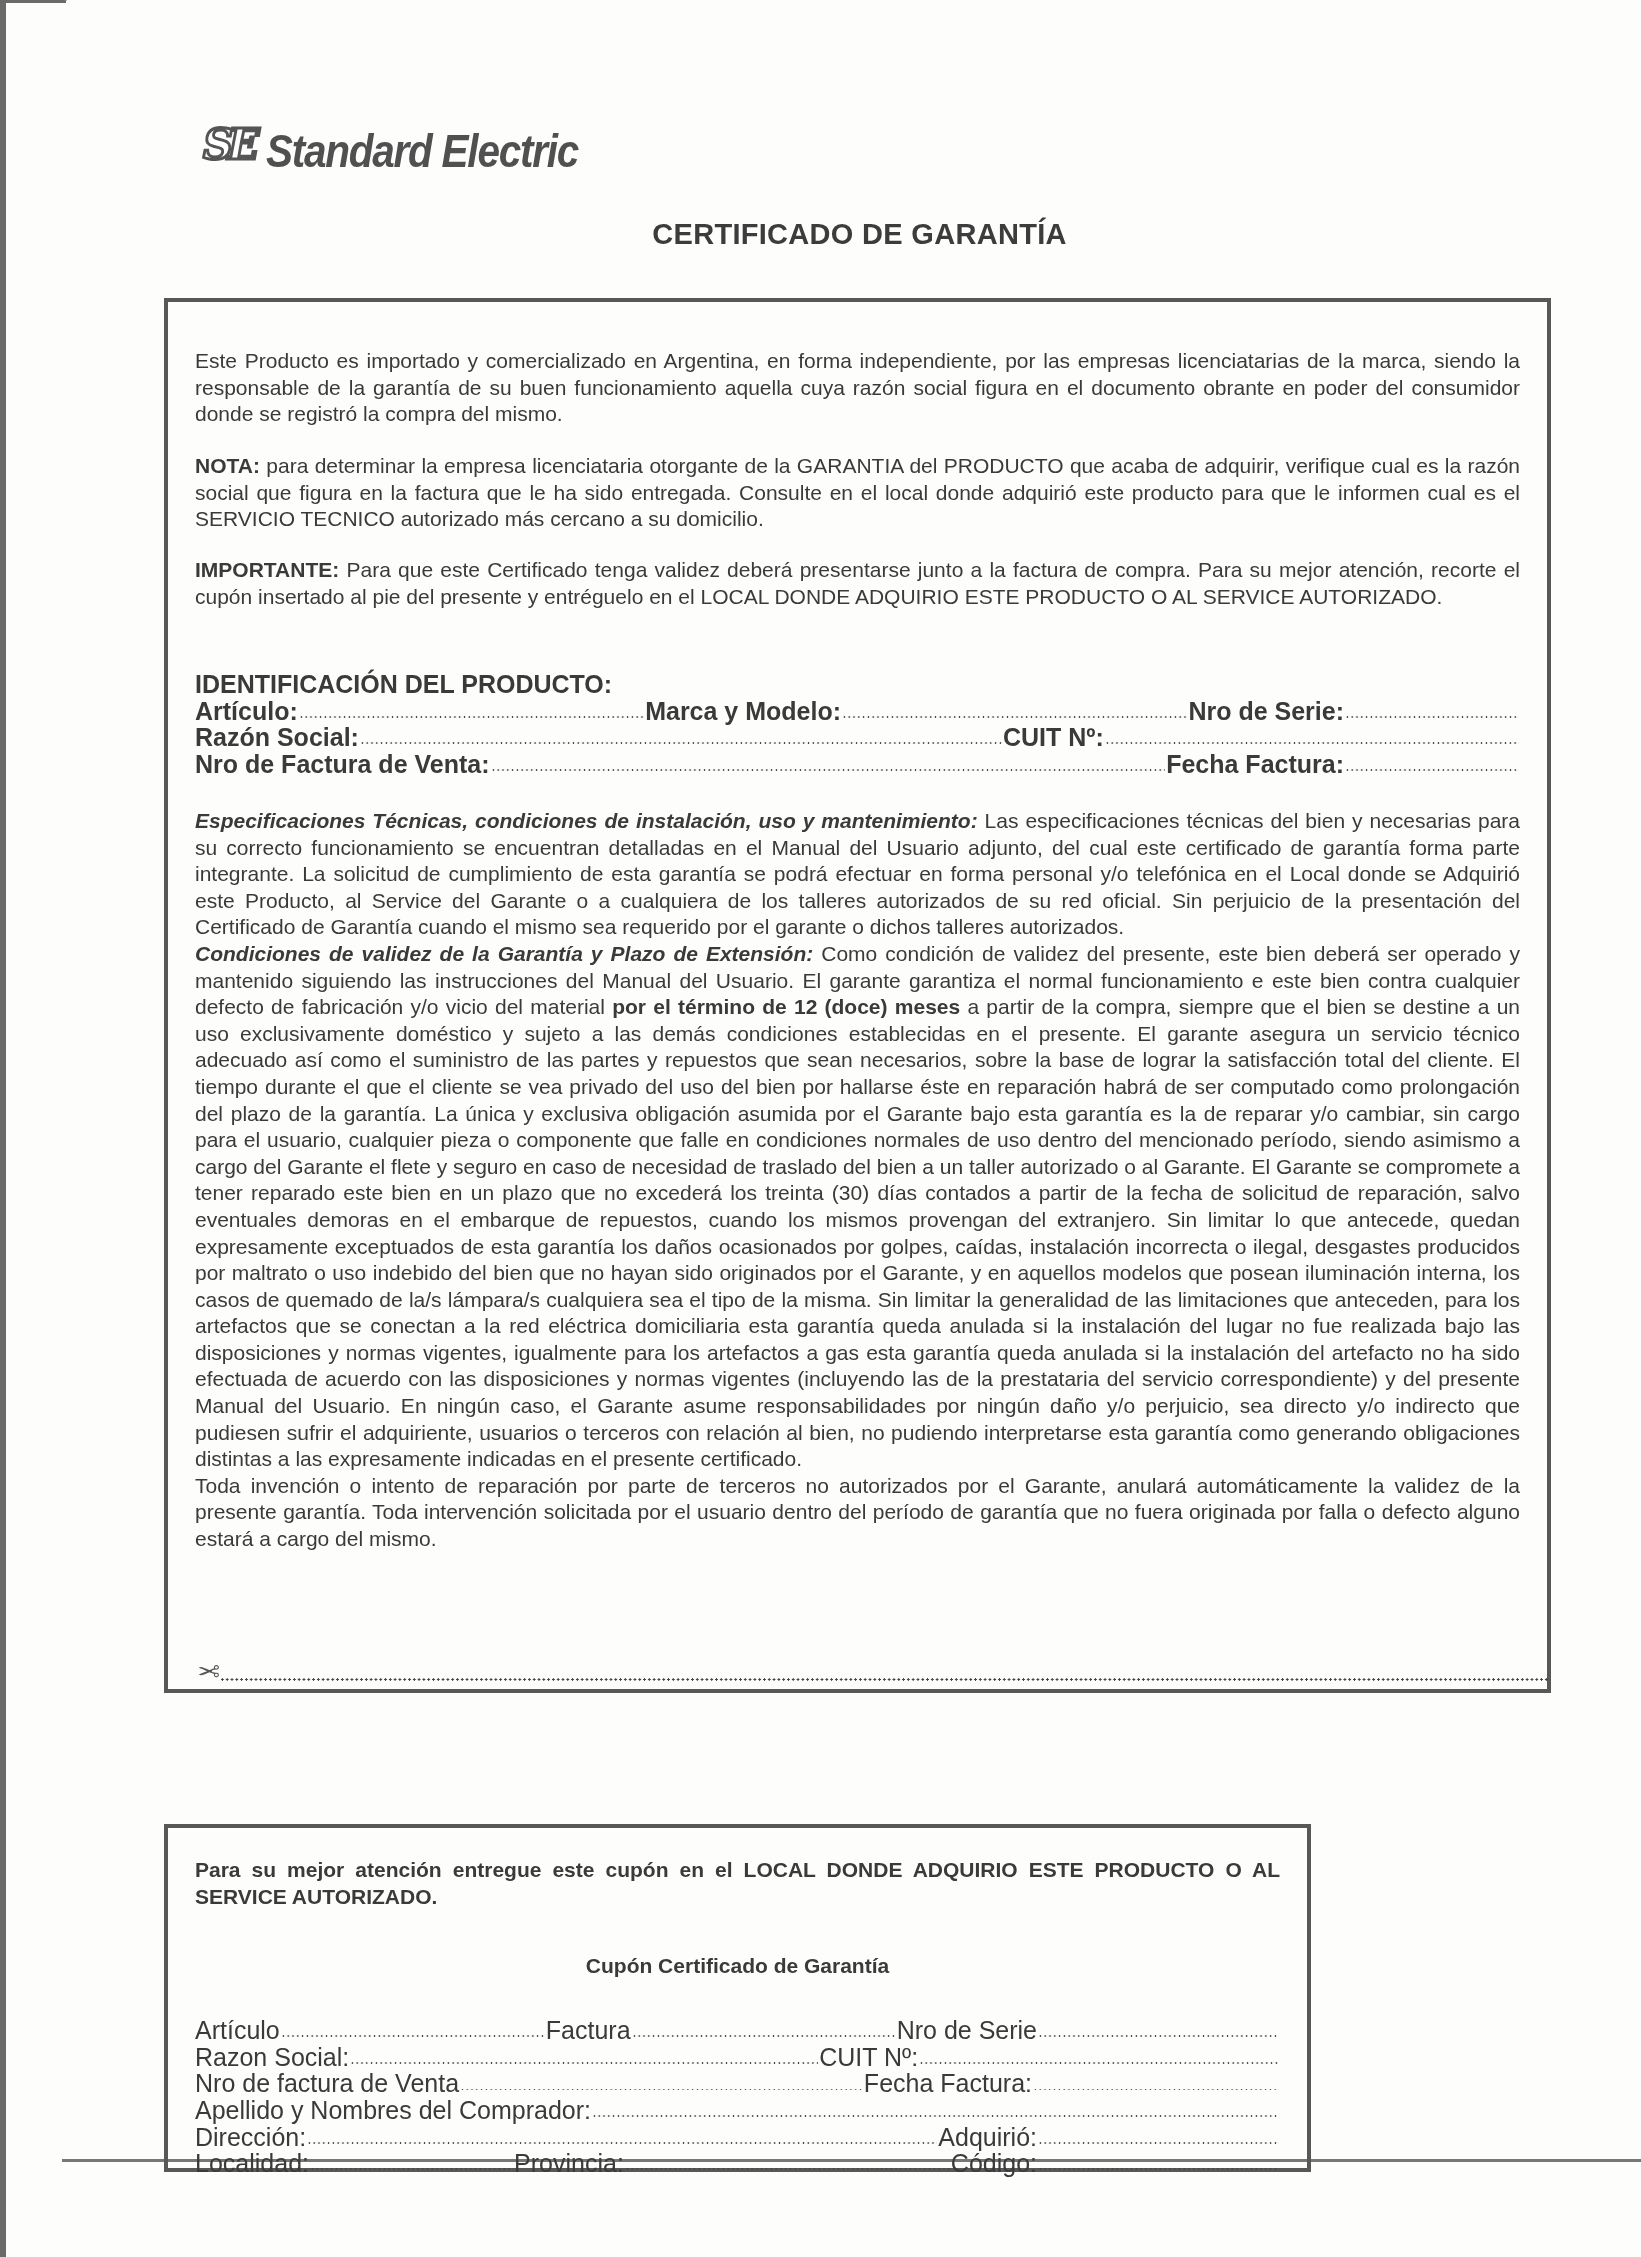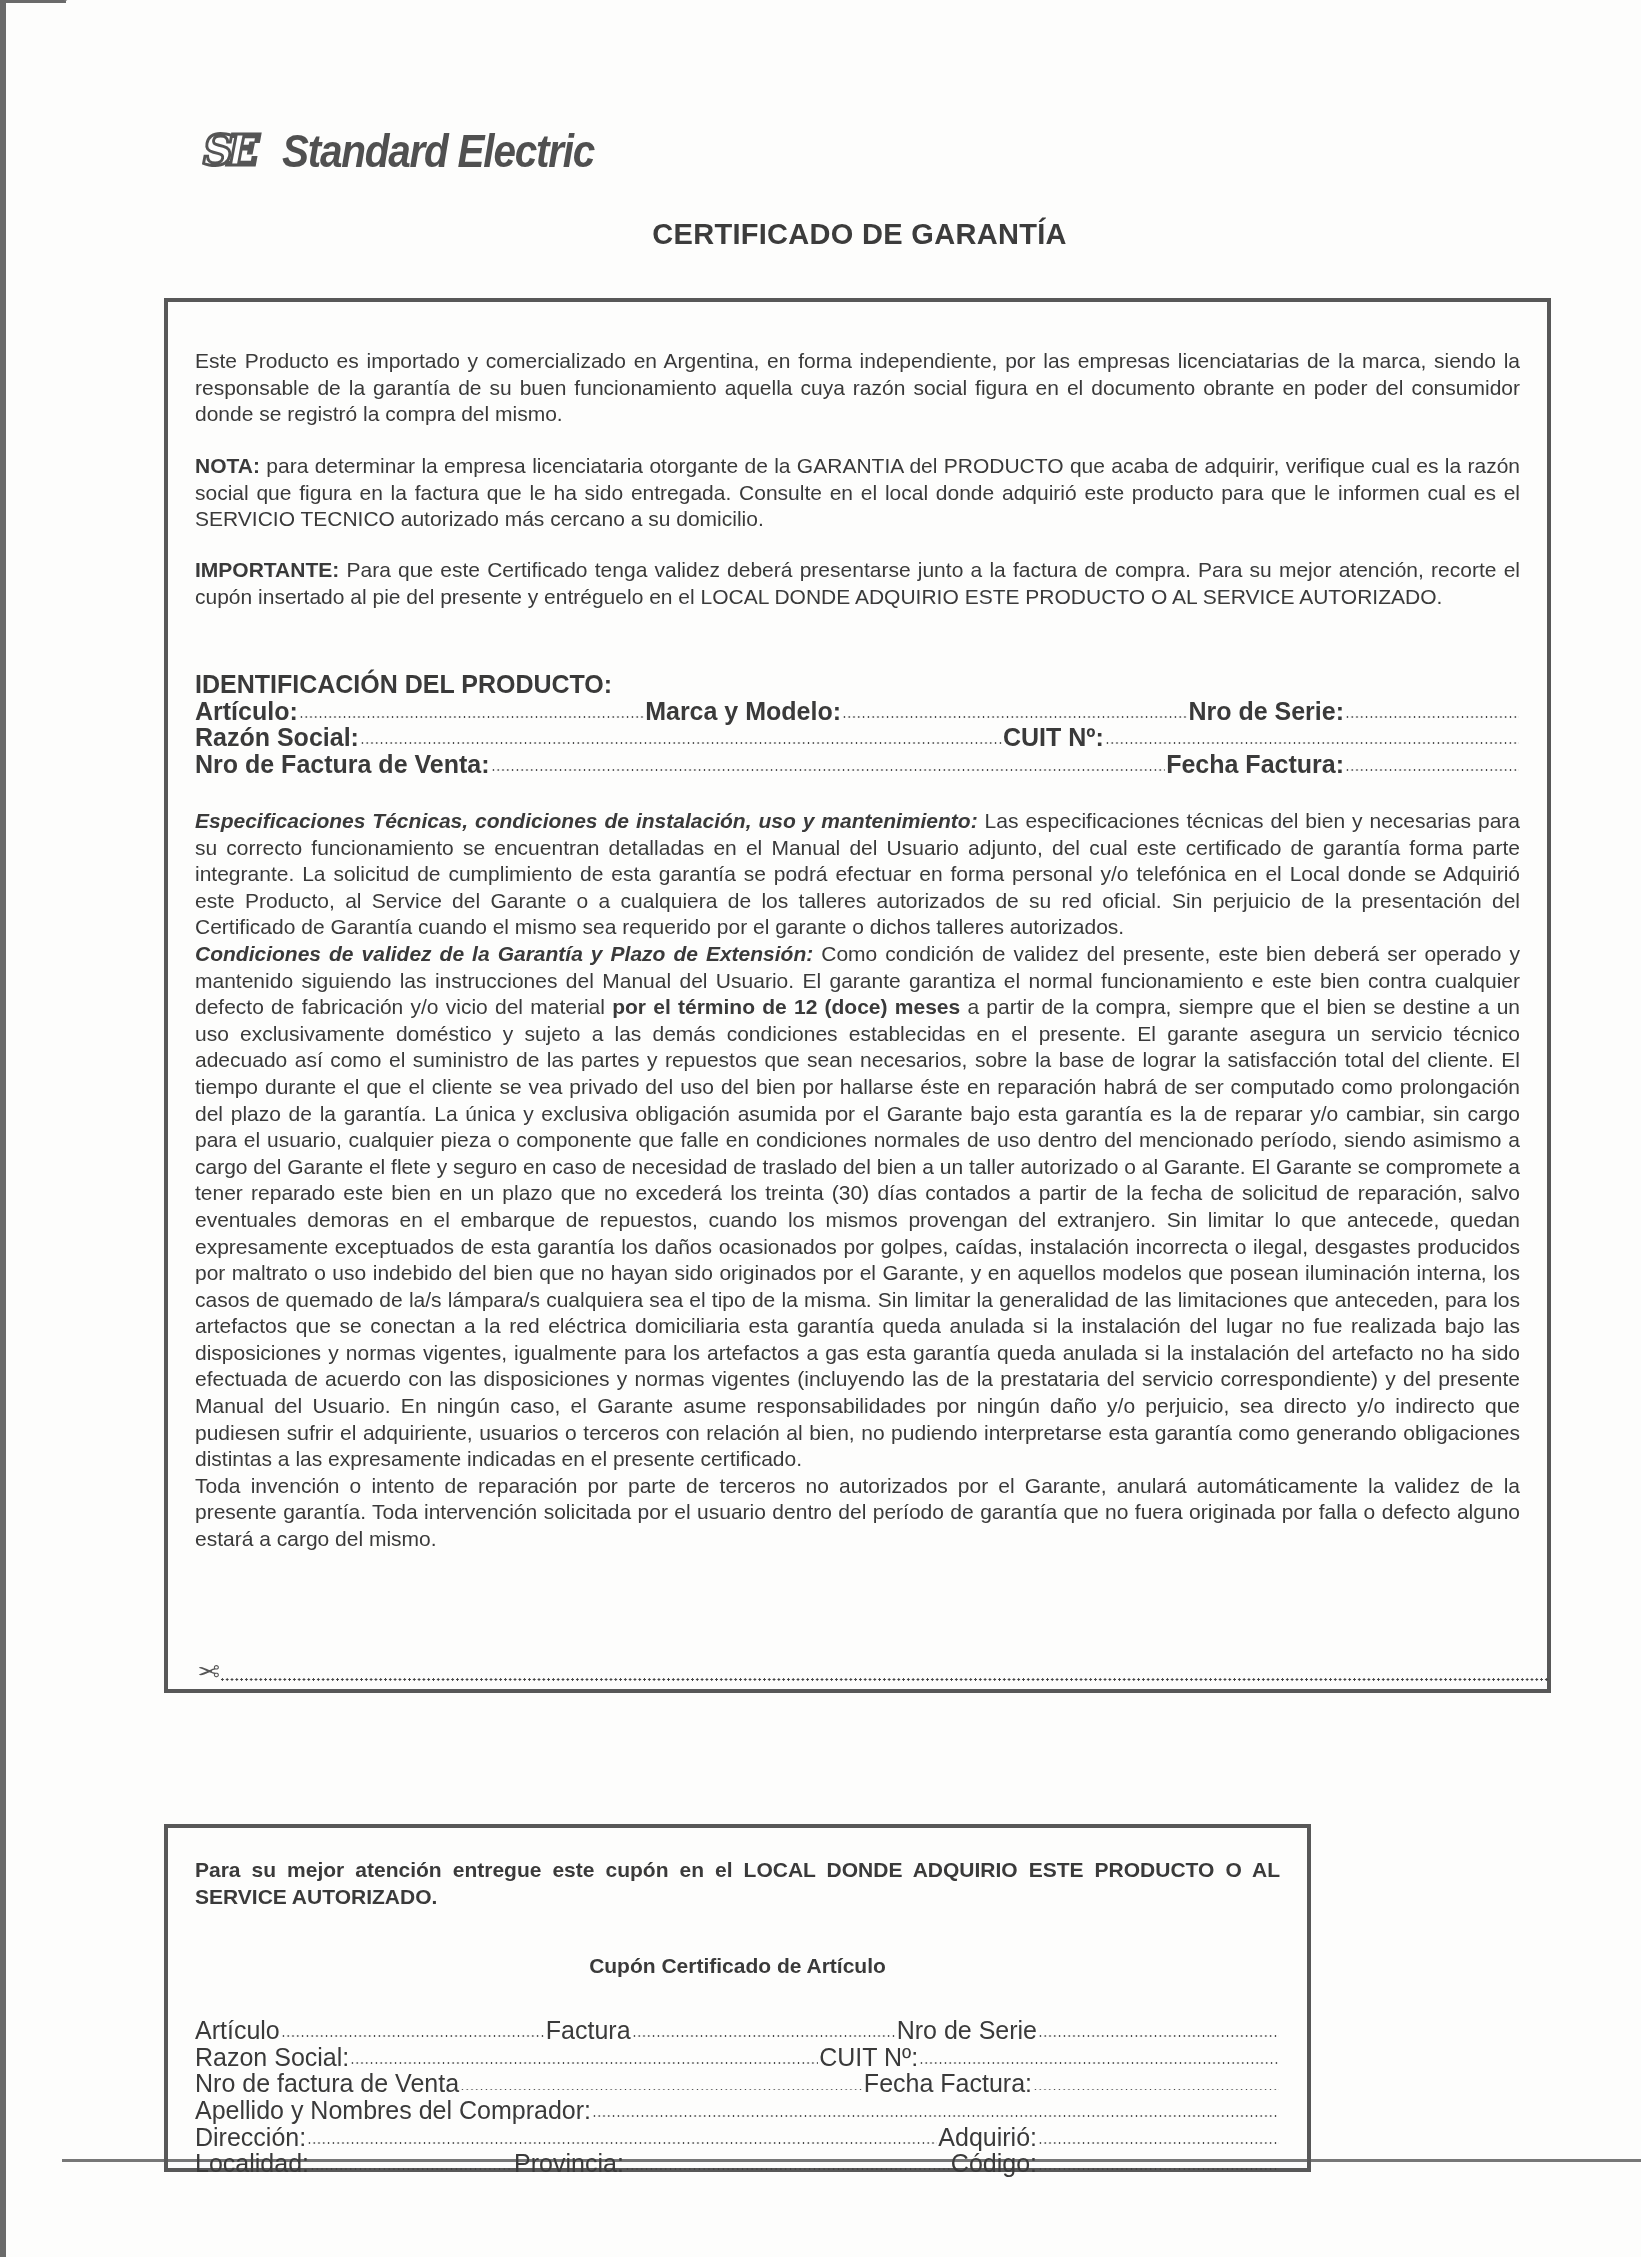--- a/index.html
+++ b/index.html
@@ -6,21 +6,21 @@
   body {
     width: 1641px; height: 2257px; position: relative; overflow: hidden;
     background: #fdfdfc; color: #3a3a3a;
     font-family: "Liberation Sans", sans-serif;
   }
   .scan-left { position: absolute; left: 0; top: 0; width: 5.8px; height: 2257px; background: #6a6a6a; }
   .scan-top { position: absolute; left: 0; top: 0; width: 66px; height: 2.9px; background: #6a6a6a; }
   .scan-mark { position: absolute; left: 64px; top: 0; width: 21px; height: 1.9px; background: #777; transform: rotate(-38deg); transform-origin: left top; }
   .page-bottom { position: absolute; left: 62px; top: 2159px; width: 1580px; height: 2.9px; background: #777; }
 
-  .logo { position: absolute; left: 203px; top: 124px; height: 54px; display: flex; align-items: center; gap: 28px; }
+  .logo { position: absolute; left: 203px; top: 124px; height: 54px; display: flex; align-items: flex-start; gap: 12px; }
   .logo-mark {
     font-family: "DejaVu Serif", serif; font-style: italic; font-weight: bold;
     font-size: 42px; color: #fff; -webkit-text-stroke: 2.9px #555; letter-spacing: -5.8px;
     line-height: 1;
   }
   .logo-text {
     font-family: "Liberation Sans", sans-serif; font-style: italic; font-weight: bold;
     font-size: 46px; color: #505050; letter-spacing: -1.4px; transform: scaleX(0.88); transform-origin: left center;
     white-space: nowrap;
   }
@@ -119,21 +119,21 @@
 </div>
 
 <div class="cut-line">
   <span class="scissors">✂</span>
   <span class="cut-dots"></span>
 </div>
 
 <div class="box coupon-box">
   <div class="content" style="top: 29px;">
     <p class="b">Para su mejor atención entregue este cupón en el LOCAL DONDE ADQUIRIO ESTE PRODUCTO O AL SERVICE AUTORIZADO.</p>
-    <div class="coupon-title">Cupón Certificado de Artículo</div>
+    <div class="coupon-title">Cupón Certificado de Garantía</div>
     <div style="margin-top: 39px;">
       <div class="field-row">
         <span class="field-label">Artículo</span>
         <span class="dots"></span>
         <span class="field-label">Factura</span>
         <span class="dots"></span>
         <span class="field-label">Nro de Serie</span>
         <span class="dots" style="flex-basis:241px; flex-grow:0;"></span>
       </div>
       <div class="field-row">

